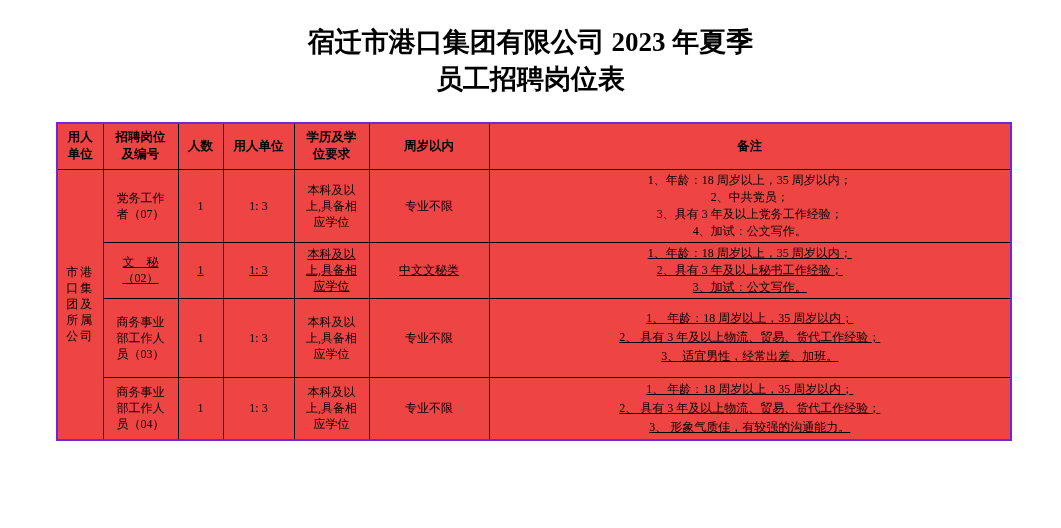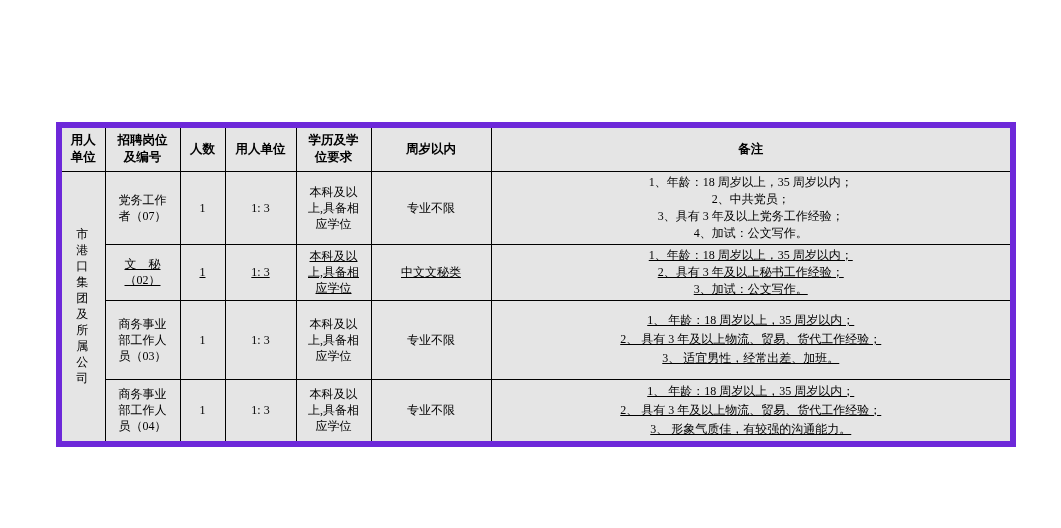--- a/index.html
+++ b/index.html
@@ -25,22 +25,22 @@
     line-height: 37px;
     color: #000;
   }
   table.job-table {
     position: absolute;
     left: 56px;
     top: 122px;
     width: 954px;
     border-collapse: collapse;
     table-layout: fixed;
-    border: 6px solid #6d28d9;
-    background: #e5e5e5;
+    border: 2px solid #6d28d9;
+    background: #ef4444;
   }
   table.job-table td, table.job-table th {
     border: 1px solid #000;
     vertical-align: middle;
     text-align: center;
     font-size: 12px;
     color: #000;
     overflow: hidden;
   }
   
@@ -72,20 +72,24 @@
     padding: 2px 6px 2px 10px;
   }
   tr.data-row-1 td.remarks-cell, tr.data-row-2 td.remarks-cell { line-height: 17px; }
   tr.data-row-3 td.remarks-cell, tr.data-row-4 td.remarks-cell { line-height: 19px; text-decoration: underline; }
 </style>
 </head>
 <body>
 
 <div class="page">
 
+  <div class="doc-title">
+    <div>宿迁市港口集团有限公司 2023 年夏季</div>
+    <div>员工招聘岗位表</div>
+  </div>
 
   <table class="job-table">
     <colgroup>
       <col style="width:46px">
       <col style="width:75px">
       <col style="width:45px">
       <col style="width:71px">
       <col style="width:75px">
       <col style="width:120px">
       <col style="width:522px">

